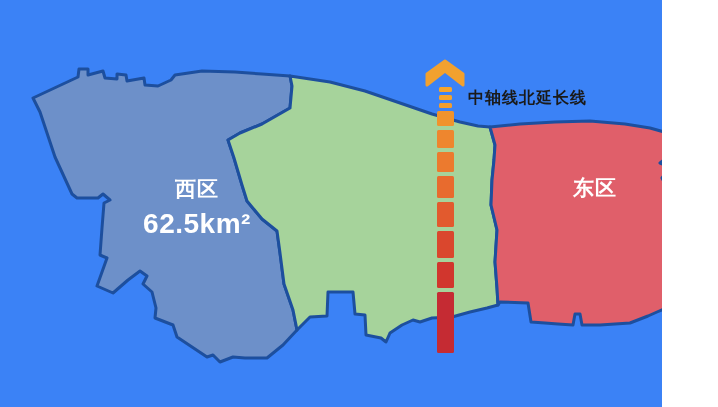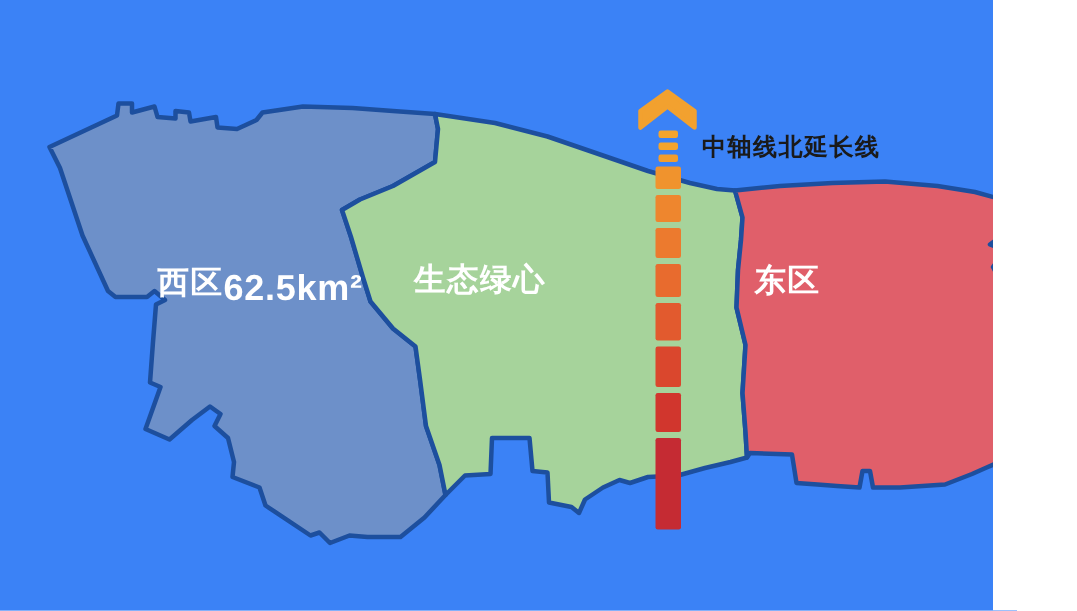--- a/index.html
+++ b/index.html
@@ -1,22 +1,22 @@
 <!DOCTYPE html>
 <html><head>
 <meta charset="utf-8">
 <style>
   html,body{margin:0;padding:0;}
   body{font-family:"Liberation Sans","DejaVu Sans",sans-serif;background:#ffffff;}
   .stage{position:relative;width:662px;height:407px;background:#3b82f6;overflow:hidden;}
   .map-svg{position:absolute;left:0;top:0;width:718px;height:407px;}
-  .region-label{position:absolute;display:flex;flex-direction:row;align-items:center;
-    color:#ffffff;font-weight:bold;text-align:center;line-height:1.15;pointer-events:none;}
+  .region-label{position:absolute;display:flex;flex-direction:column;align-items:center;
+    color:#ffffff;font-weight:bold;text-align:center;line-height:1.15;pointer-events:none;margin-left:12px;}
   .region-label .r-name{font-size:21px;letter-spacing:1px;margin-bottom:7px;}
-  .region-label .r-area{font-size:24px;letter-spacing:0.5px;}
+  .region-label .r-area{font-size:28px;letter-spacing:0.5px;}
   .axis-label{position:absolute;left:468px;top:88px;font-size:16px;font-weight:bold;
     letter-spacing:1px;white-space:nowrap;}
   .axis-dash{position:absolute;border-radius:1.5px;}
   .axis-arrow{position:absolute;left:424px;top:57px;width:42px;height:31px;}
 </style>
 </head>
 <body>
 
 <div class="stage">
 
@@ -62,19 +62,18 @@
     <polygon id="axis-arrow-poly" stroke-width="3" stroke-linejoin="round" points="3,28 3,17 21,4 39,17 39,28 21,14" fill="#F2A12F" stroke="#F2A12F"></polygon>
   </svg>
 
   <div class="axis-label" style="color: rgb(26, 26, 26);">中轴线北延长线</div>
 
   <div class="region-label" style="left:105px;top:177px;width:160px;">
     <span class="r-name">西区</span>
     <span class="r-area">62.5km²</span>
   </div>
   <div class="region-label" style="left:276px;top:175px;width:160px;">
-    <span class="r-name">生态绿心</span>
   </div>
   <div class="region-label" style="left:503px;top:176px;width:160px;gap:44px;">
     <span class="r-name">东区</span>
   </div>
 
 </div>
 
 </body></html>

